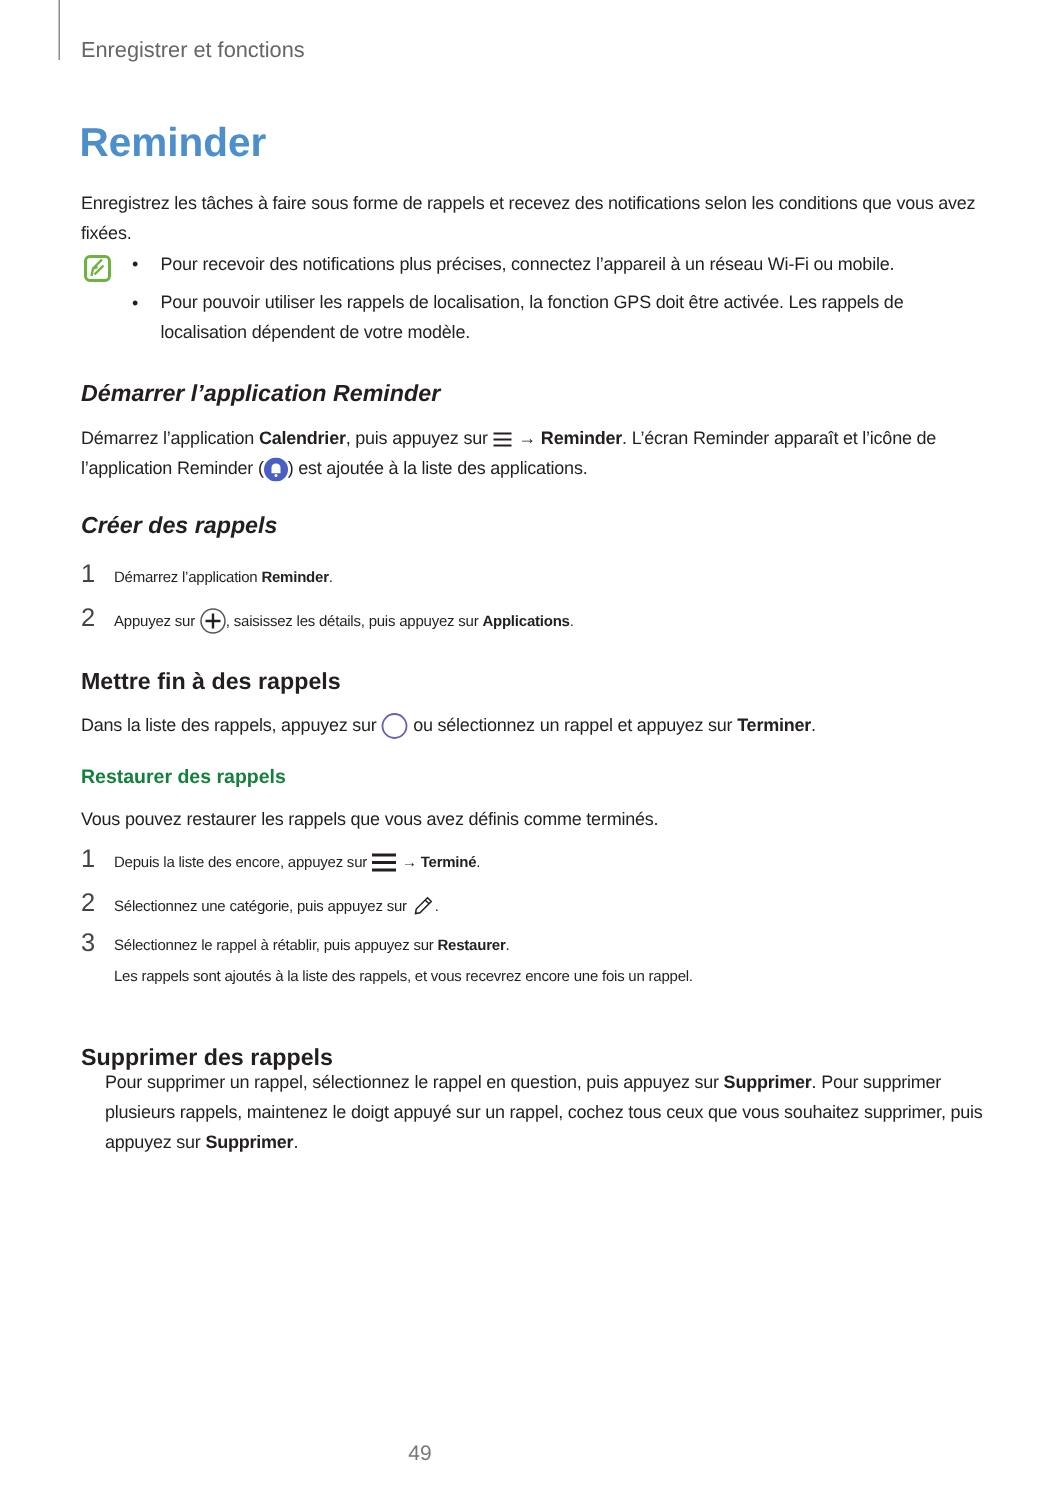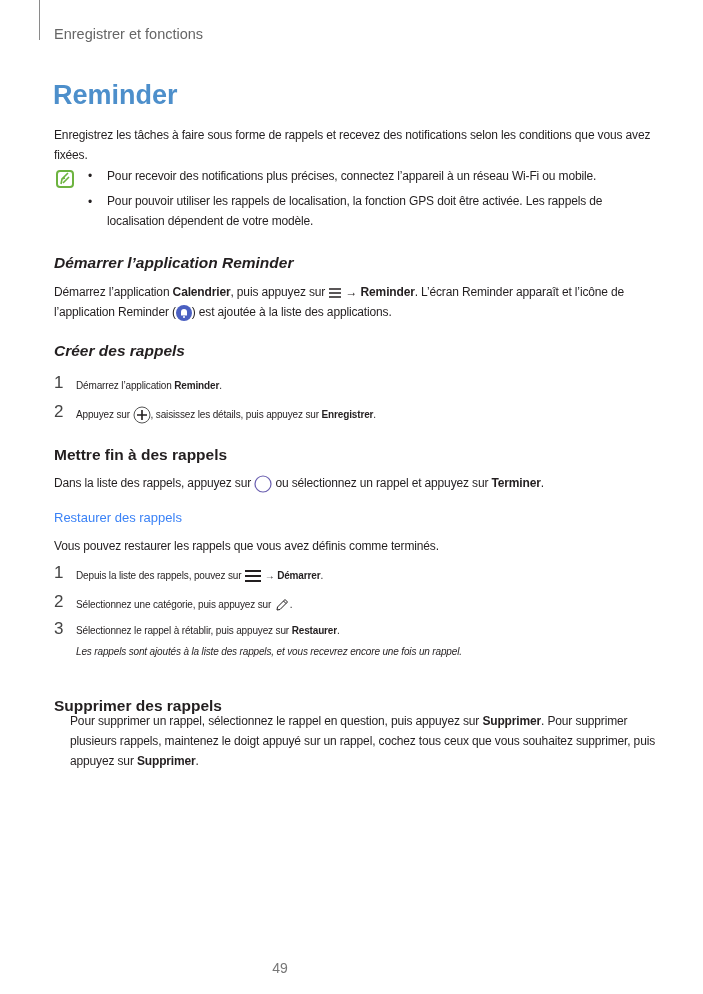--- a/index.html
+++ b/index.html
@@ -5,21 +5,21 @@
   html, body { margin: 0; padding: 0; background: #ffffff; }
   body {
     width: 703px; height: 994px; position: relative; overflow: hidden;
     font-family: "Liberation Sans", sans-serif; color: #231f20;
   }
   .vline { position: absolute; left: 39px; top: 0; width: 1px; height: 40px; background: #8a8a8a; }
   .header-title { position: absolute; left: 54px; top: 26px; font-size: 14.5px; color: #666; }
   .page-title { position: absolute; left: 53px; top: 80px; font-size: 27px; font-weight: bold; color: #4d8fcb; margin: 0; }
   .txt { position: absolute; left: 54px; font-size: 12px; line-height: 20px; width: 600px; letter-spacing: -0.15px; }
   .h2 { position: absolute; left: 54px; font-size: 15.5px; font-weight: bold; color: #231f20; margin: 0; }
-  .h3 { position: absolute; left: 54px; font-size: 13px; font-weight: normal; color: #3b82f6; margin: 0; }
+  .h3 { position: absolute; left: 54px; font-size: 13px; font-weight: bold; color: #15803d; margin: 0; }
   b { font-weight: bold; }
   .note-icon { position: absolute; left: 56px; top: 170px; width: 18px; height: 18px; }
   .bullet { position: absolute; left: 88px; font-size: 12px; }
   .btxt { position: absolute; left: 107px; font-size: 12px; line-height: 20px; width: 540px; letter-spacing: -0.15px; }
   .stepnum { position: absolute; left: 54px; font-size: 17px; color: #444; }
   .steptxt { position: absolute; left: 76px; font-size: 10px; line-height: 20px; width: 580px; letter-spacing: -0.15px; }
   .ic { display: inline-block; vertical-align: middle; }
   .pagenum { position: absolute; left: 0; width: 560px; top: 960px; text-align: center; font-size: 14px; color: #777; }
 </style>
 </head>
@@ -57,50 +57,50 @@
 <h2 class="h2" style="top:342px;font-style:italic;">Créer des rappels</h2>
 <span class="stepnum" style="top:373px;">1</span>
 <div class="steptxt" style="top:376px;">
   <span>Démarrez l’application </span><b>Reminder</b><span>.</span>
 </div>
 <span class="stepnum" style="top:402px;">2</span>
 <div class="steptxt" style="top:405px;">
   <span>Appuyez sur </span><svg class="ic" width="18" height="18" viewBox="0 0 18 18">
       <circle cx="9" cy="9" r="8" fill="none" stroke="#555" stroke-width="1"></circle>
       <path d="M9 4V14M4 9H14" stroke="#231f20" stroke-width="1.6"></path>
-    </svg><span>, saisissez les détails, puis appuyez sur </span><b>Enregistrer</b><span>.</span>
+    </svg><span>, saisissez les détails, puis appuyez sur </span><b>Applications</b><span>.</span>
 </div>
 
 <h2 class="h2" style="top:446px;">Mettre fin à des rappels</h2>
 <div class="txt" style="top:473px;">
   <span>Dans la liste des rappels, appuyez sur </span><svg class="ic" width="18" height="18" viewBox="0 0 18 18">
       <circle cx="9" cy="9" r="8" fill="none" stroke="#6a5fb0" stroke-width="1.2"></circle>
     </svg><span> ou sélectionnez un rappel et appuyez sur </span><b>Terminer</b><span>.</span>
 </div>
 
 <h3 class="h3" style="top:510px;">Restaurer des rappels</h3>
 <div class="txt" style="top:536px;">Vous pouvez restaurer les rappels que vous avez définis comme terminés.</div>
 
 <span class="stepnum" style="top:563px;">1</span>
 <div class="steptxt" style="top:566px;">
-  <span>Depuis la liste des rappels, pouvez sur </span><svg class="ic" width="18" height="14" viewBox="0 0 18 14">
+  <span>Depuis la liste des encore, appuyez sur </span><svg class="ic" width="18" height="14" viewBox="0 0 18 14">
       <path d="M1 2H17M1 7H17M1 12H17" stroke="#231f20" stroke-width="2"></path>
     </svg>
-  <span>→</span> <b>Démarrer</b><span>.</span>
+  <span>→</span> <b>Terminé</b><span>.</span>
 </div>
 <span class="stepnum" style="top:592px;">2</span>
 <div class="steptxt" style="top:595px;">
   <span>Sélectionnez une catégorie, puis appuyez sur </span><svg class="ic" width="16" height="16" viewBox="0 0 16 16">
       <path d="M3 13 L3.5 10 L11 2.5 L13.5 5 L6 12.5 Z M9.5 4 L12 6.5" fill="none" stroke="#231f20" stroke-width="1"></path>
     </svg><span>.</span>
 </div>
 <span class="stepnum" style="top:619px;">3</span>
 <div class="steptxt" style="top:621px;">
   <span>Sélectionnez le rappel à rétablir, puis appuyez sur </span><b>Restaurer</b><span>.</span>
 </div>
-<div class="steptxt" style="top:642px;font-style:italic;">Les rappels sont ajoutés à la liste des rappels, et vous recevrez encore une fois un rappel.</div>
+<div class="steptxt" style="top:642px;">Les rappels sont ajoutés à la liste des rappels, et vous recevrez encore une fois un rappel.</div>
 
 <h2 class="h2" style="top:683px;margin-top:14px;">Supprimer des rappels</h2>
 <div class="txt" style="top:711px;margin-left:16px;">
   <span>Pour supprimer un rappel, sélectionnez le rappel en question, puis appuyez sur </span><b>Supprimer</b><span>. Pour supprimer plusieurs rappels, maintenez le doigt appuyé sur un rappel, cochez tous ceux que vous souhaitez supprimer, puis appuyez sur </span><b>Supprimer</b><span>.</span>
 </div>
 
 <div class="pagenum">49</div>
 
 </body></html>

